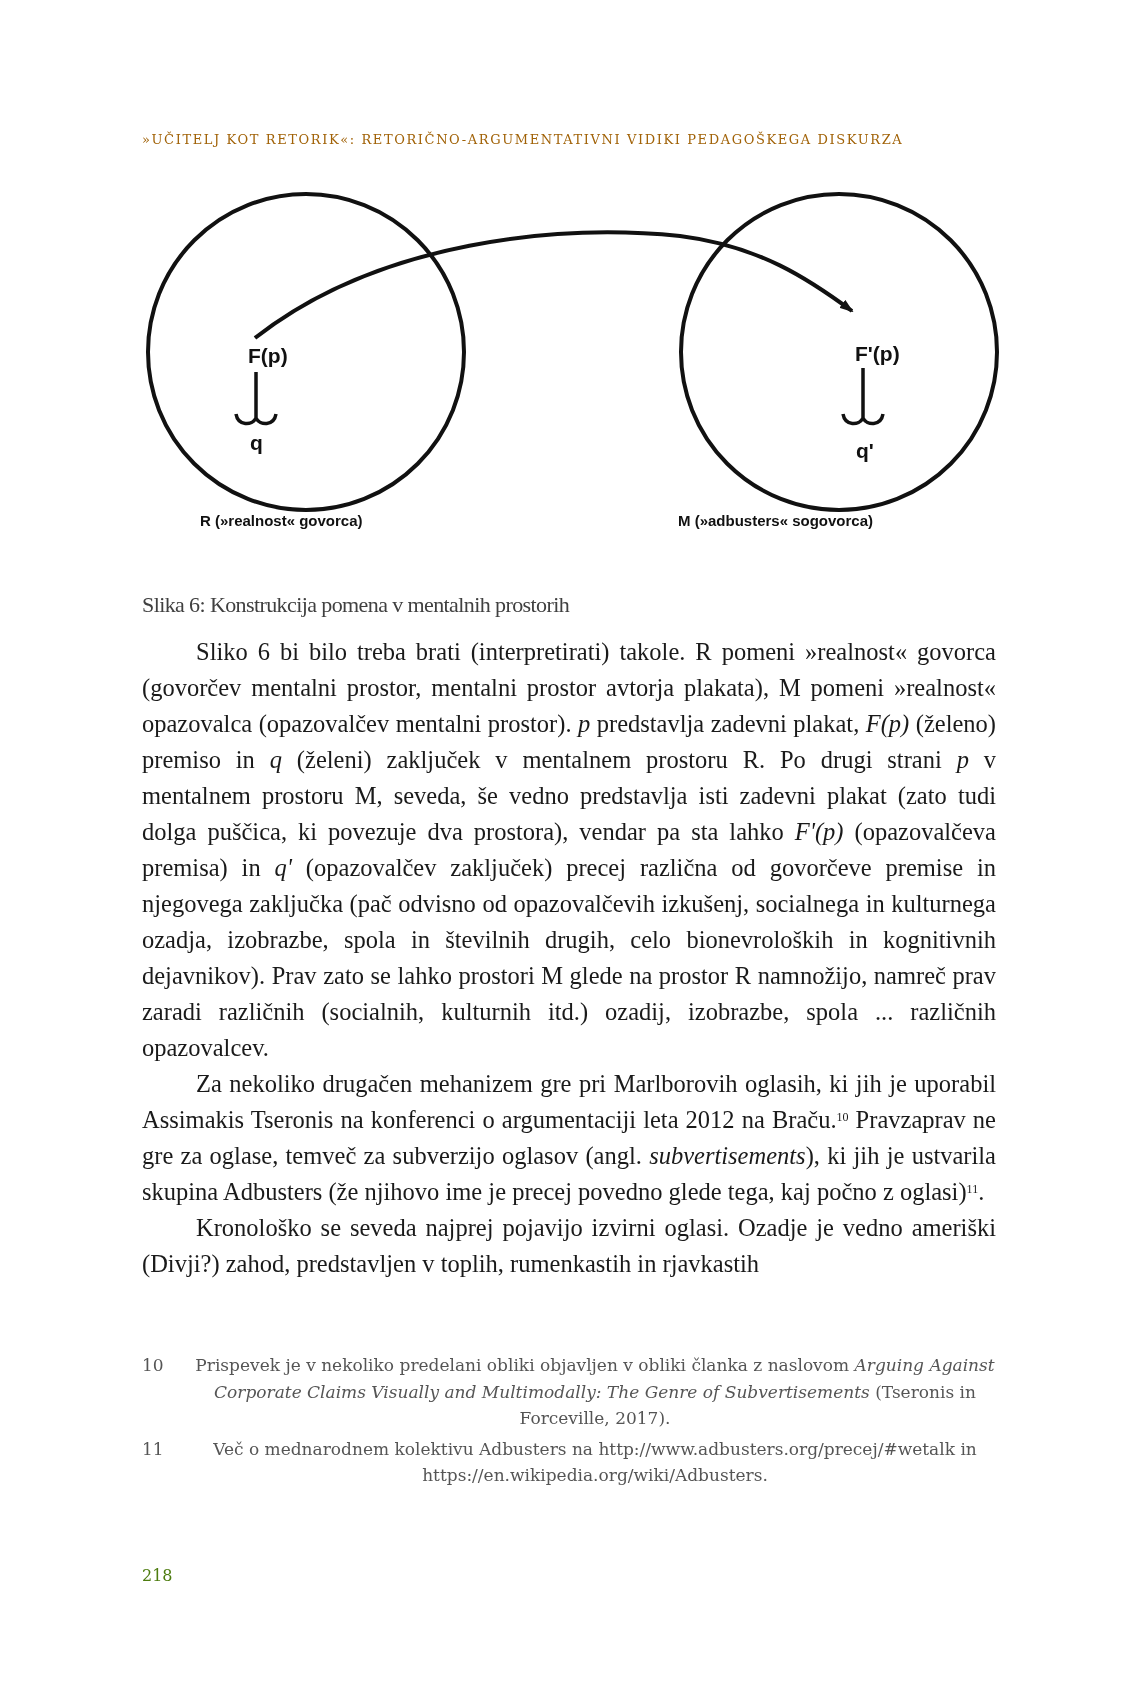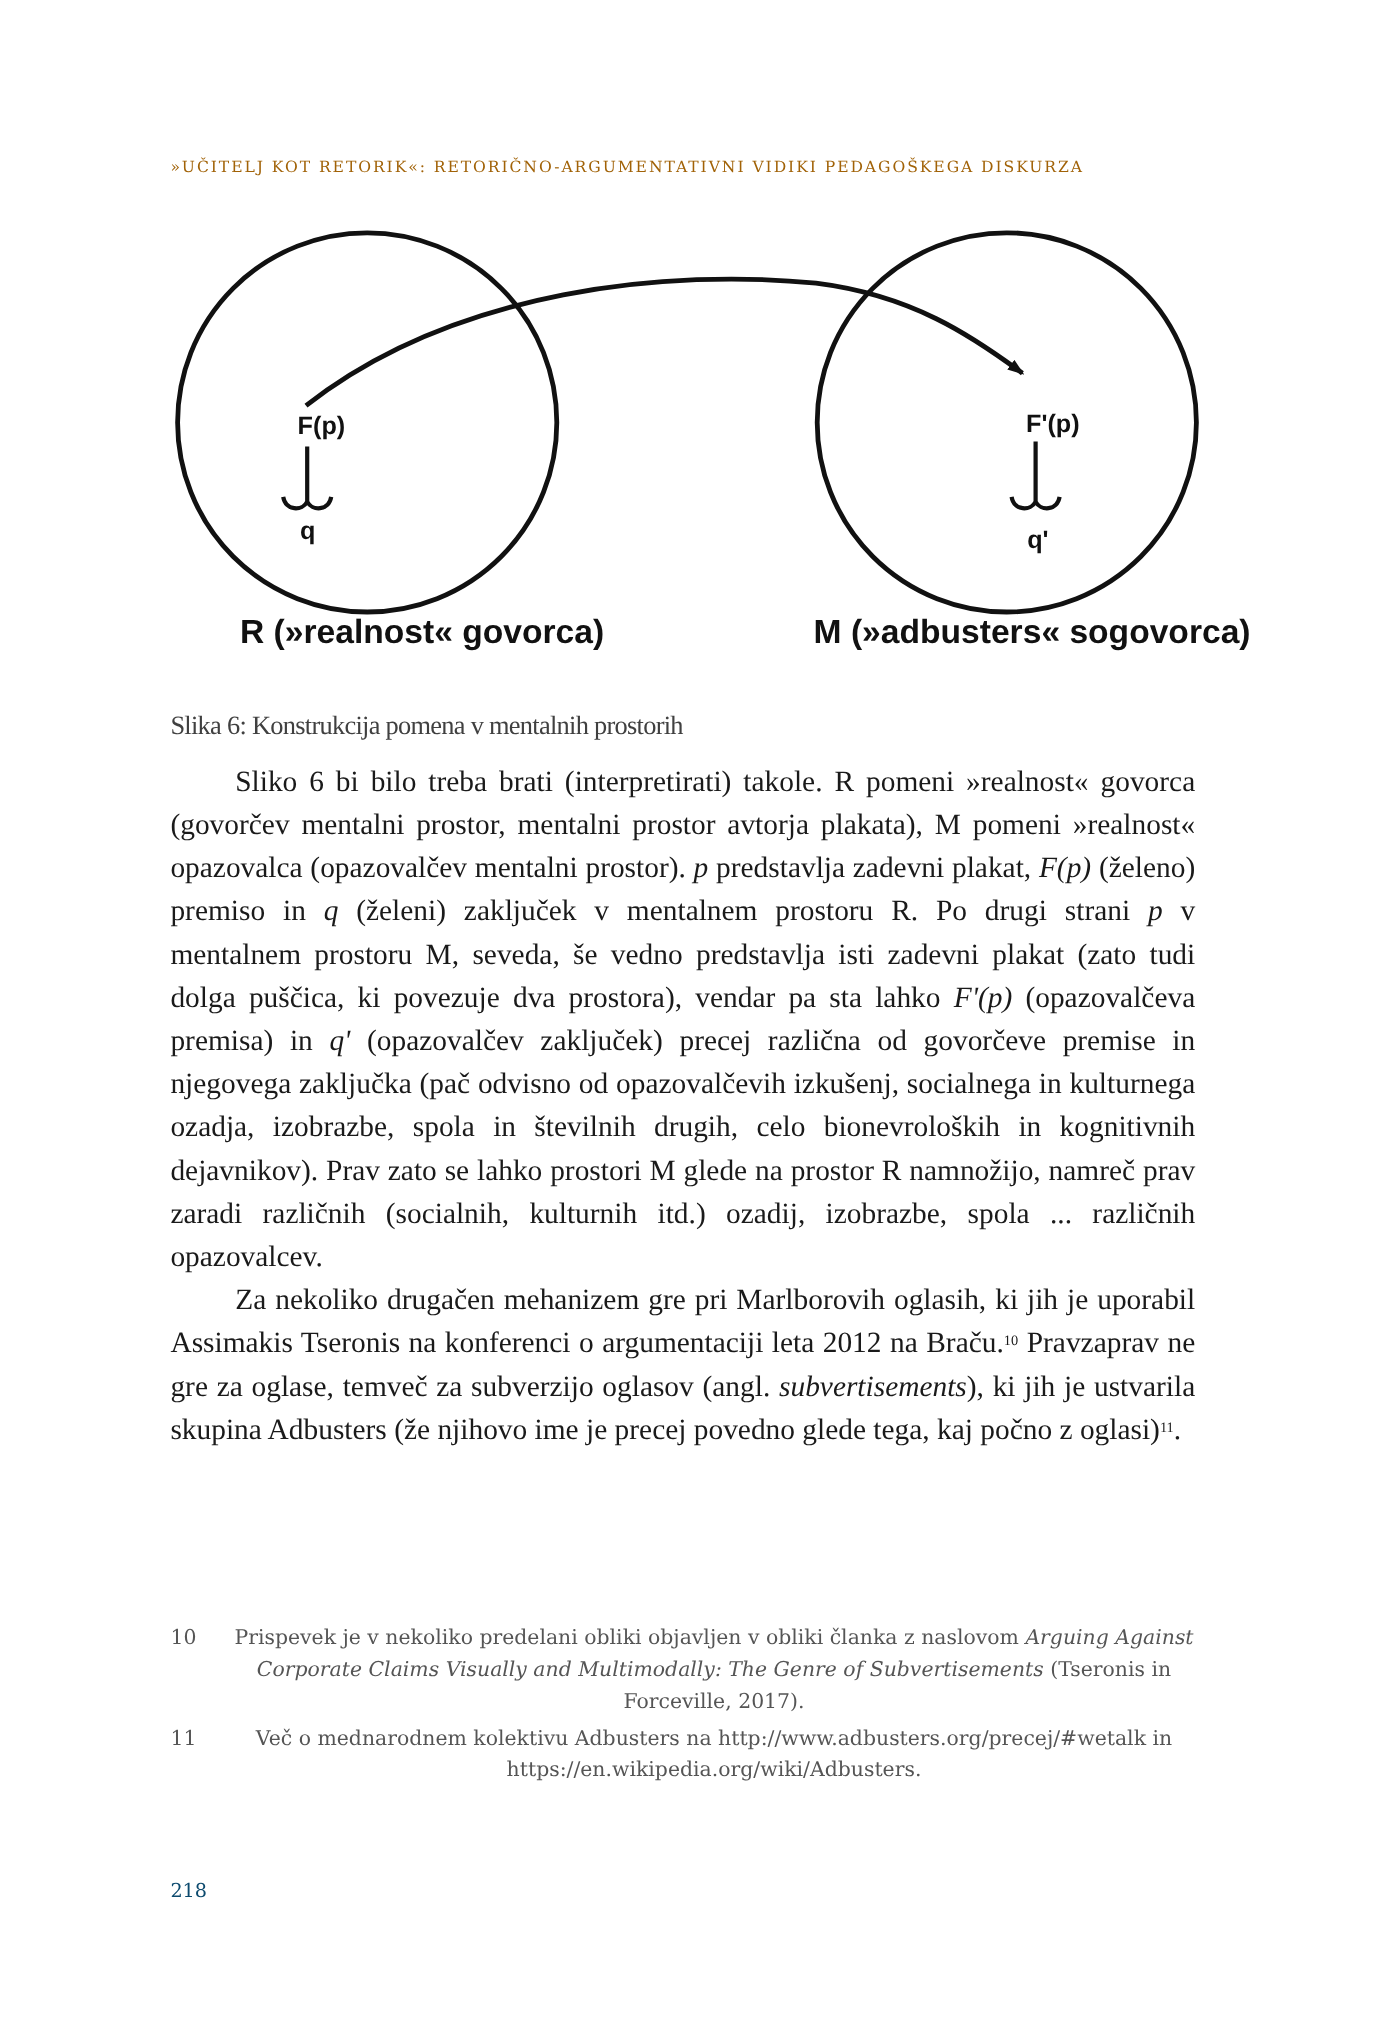--- a/index.html
+++ b/index.html
@@ -8,21 +8,21 @@
       position: absolute; left: 142px; top: 132px; width: 800px;
       font-family: "DejaVu Serif", serif; font-size: 13px; letter-spacing: 1.6px;
       color: #a16207; text-transform: uppercase; white-space: nowrap;
     }
     .figure { position: absolute; left: 0; top: 0; width: 1145px; height: 600px; }
     .figure svg { position: absolute; left: 0; top: 0; }
     .fig-label {
       position: absolute; font-family: "Liberation Sans", sans-serif; font-weight: bold;
       color: #111; font-size: 21px; line-height: 1; white-space: nowrap;
     }
-    .fig-caption-label { font-size: 28px; }
+    .fig-caption-label { font-size: 15px; }
     .caption {
       position: absolute; left: 142px; top: 592px;
       font-family: "Liberation Serif", serif; font-size: 22px; color: #404040;
       letter-spacing: -0.6px;
     }
     .body-text {
       position: absolute; left: 142px; top: 634px; width: 854px;
       font-family: "Liberation Serif", serif; font-size: 24.5px; line-height: 36px;
       color: #1a1a1a; text-align: justify; hyphens: manual;
     }
@@ -33,21 +33,21 @@
     .footnotes {
       position: absolute; left: 142px; top: 1352px; width: 854px;
       font-family: "DejaVu Serif", serif; font-size: 17px; line-height: 26.5px; color: #555;
     }
     .fn { display: flex; margin-bottom: 4px; }
     .fn-num { width: 52px; flex: none; }
     .fn-text { flex: 1; text-align: center; }
     .fn-text em { font-style: italic; }
     .page-number {
       position: absolute; left: 142px; top: 1566px;
-      font-family: "DejaVu Serif", serif; font-size: 16px; color: #0c4a6e;
+      font-family: "DejaVu Serif", serif; font-size: 16px; color: #4d7c0f;
     }
   </style>
 </head>
 <body>
 
 <div class="running-head">»Učitelj kot retorik«: retorično-argumentativni vidiki pedagoškega diskurza</div>
 
 <div class="figure">
   <svg width="1145" height="600">
     <defs>
@@ -67,20 +67,21 @@
   <div class="fig-label" style="left:856px; top:440px;">q'</div>
   <div class="fig-label fig-caption-label" style="left:200px; top:513px;">R (»realnost« govorca)</div>
   <div class="fig-label fig-caption-label" style="left:678px; top:513px;">M (»adbusters« sogovorca)</div>
 </div>
 
 <div class="caption">Slika 6: Konstrukcija pomena v mentalnih prostorih</div>
 
 <div class="body-text">
   <p class="first"><span>Sliko 6 bi bilo treba brati (interpretirati) takole. R pomeni »realnost« govorca (govorčev mentalni prostor, mentalni prostor avtorja plakata), M pomeni »realnost« opazovalca (opazovalčev mentalni prostor). </span><em>p</em><span> predsta­vlja zadevni plakat, </span><em>F(p)</em><span> (želeno) premiso in </span><em>q</em><span> (želeni) zaključek v men­talnem prostoru R. Po drugi strani </span><em>p</em><span> v mentalnem prostoru M, seveda, še vedno predstavlja isti zadevni plakat (zato tudi dolga puščica, ki povezuje dva prostora), vendar pa sta lahko </span><em>F'(p)</em><span> (opazovalčeva premisa) in </span><em>q'</em><span> (opa­zovalčev zaključek) precej različna od govorčeve premise in njegovega za­ključka (pač odvisno od opazovalčevih izkušenj, socialnega in kulturnega ozadja, izobrazbe, spola in številnih drugih, celo bionevroloških in kogni­tivnih dejavnikov). Prav zato se lahko prostori M glede na prostor R nam­nožijo, namreč prav zaradi različnih (socialnih, kulturnih itd.) ozadij, izo­brazbe, spola ... različnih opazovalcev.</span></p>
   <p><span>Za nekoliko drugačen mehanizem gre pri Marlborovih oglasih, ki jih je uporabil Assimakis Tseronis na konferenci o argumentaciji leta 2012 na Braču.</span><sup>10</sup><span> Pravzaprav ne gre za oglase, temveč za subverzijo oglasov (angl. </span><em>subvertisements</em><span>), ki jih je ustvarila skupina Adbusters (že njihovo ime je precej povedno glede tega, kaj počno z oglasi)</span><sup>11</sup><span>.</span></p>
+  <p><span>Kronološko se seveda najprej pojavijo izvirni oglasi. Ozadje je vedno ameriški (Divji?) zahod, predstavljen v toplih, rumenkastih in rjavkastih</span></p>
 </div>
 
 <div class="footnotes">
   <div class="fn">
     <span class="fn-num">10</span>
     <span class="fn-text"><span>Prispevek je v nekoliko predelani obliki objavljen v obliki članka z naslovom </span><em>Arguing Against Corporate Claims Visually and Multimodally: The Genre of Subvertisements</em><span> (Tseronis in Forceville, 2017).</span></span>
   </div>
   <div class="fn">
     <span class="fn-num">11</span>
     <span class="fn-text">Več o mednarodnem kolektivu Adbusters na http://www.adbusters.org/precej/#we­talk in  https://en.wikipedia.org/wiki/Adbusters.</span>

